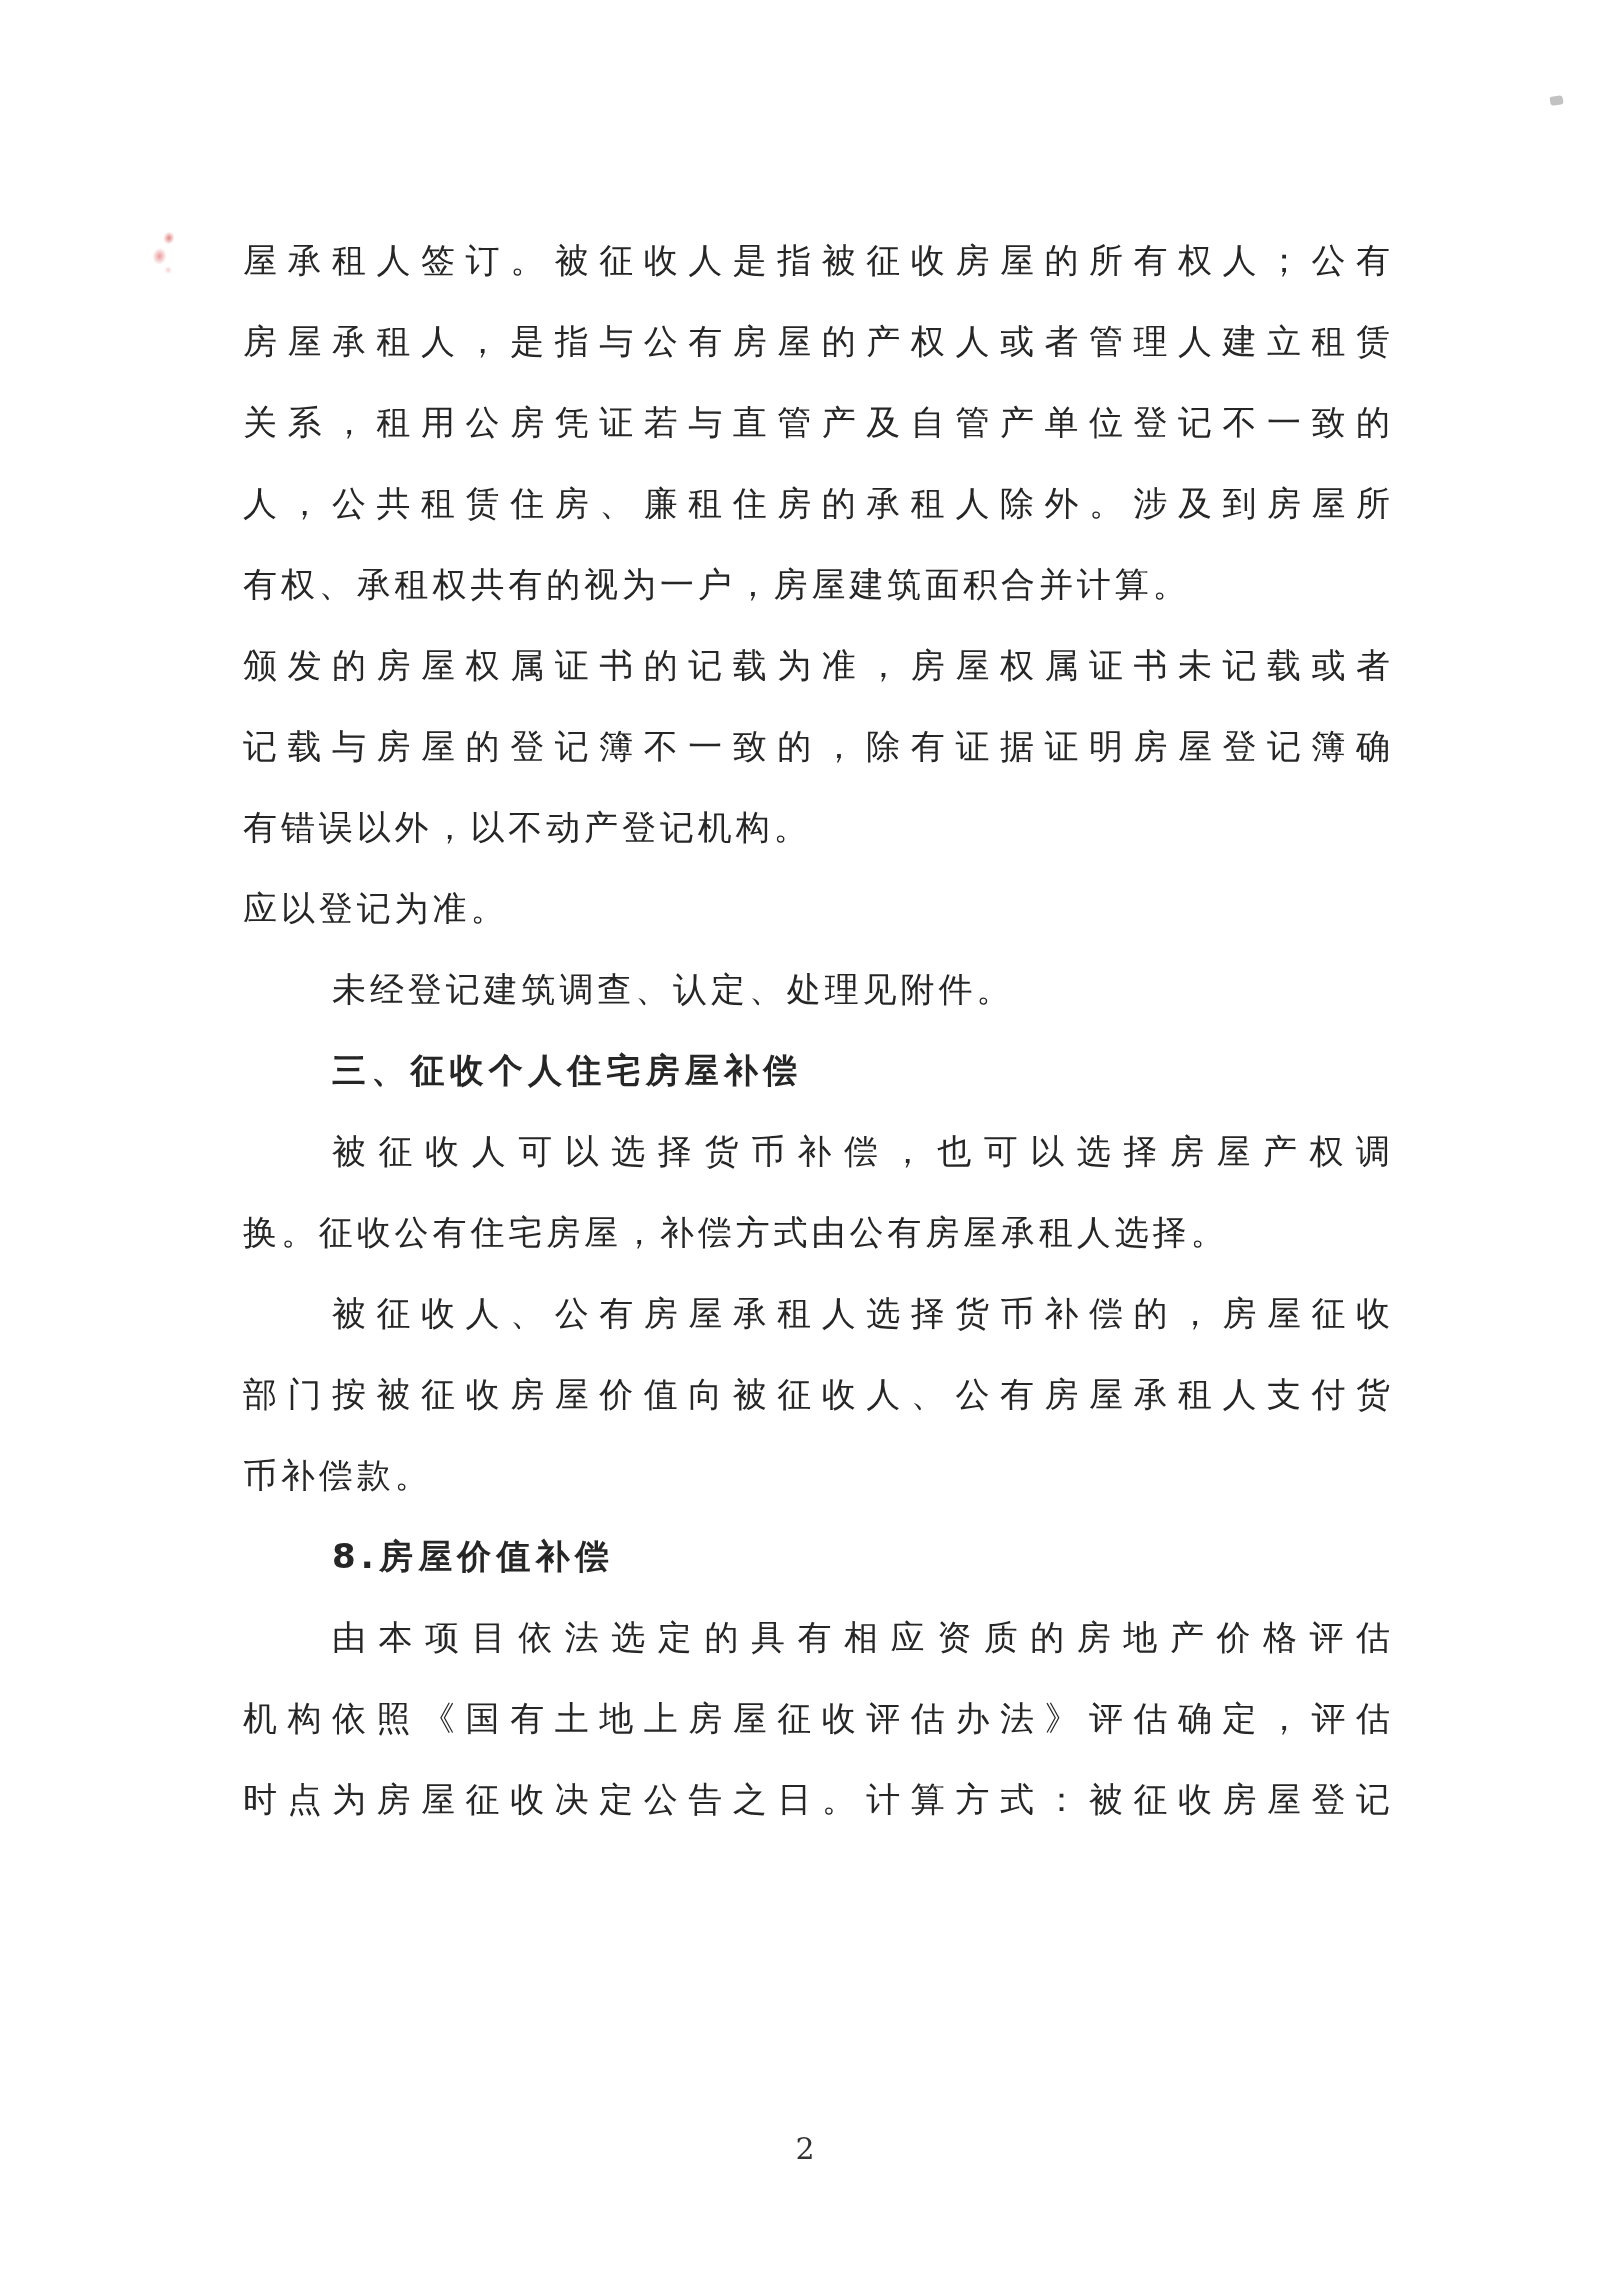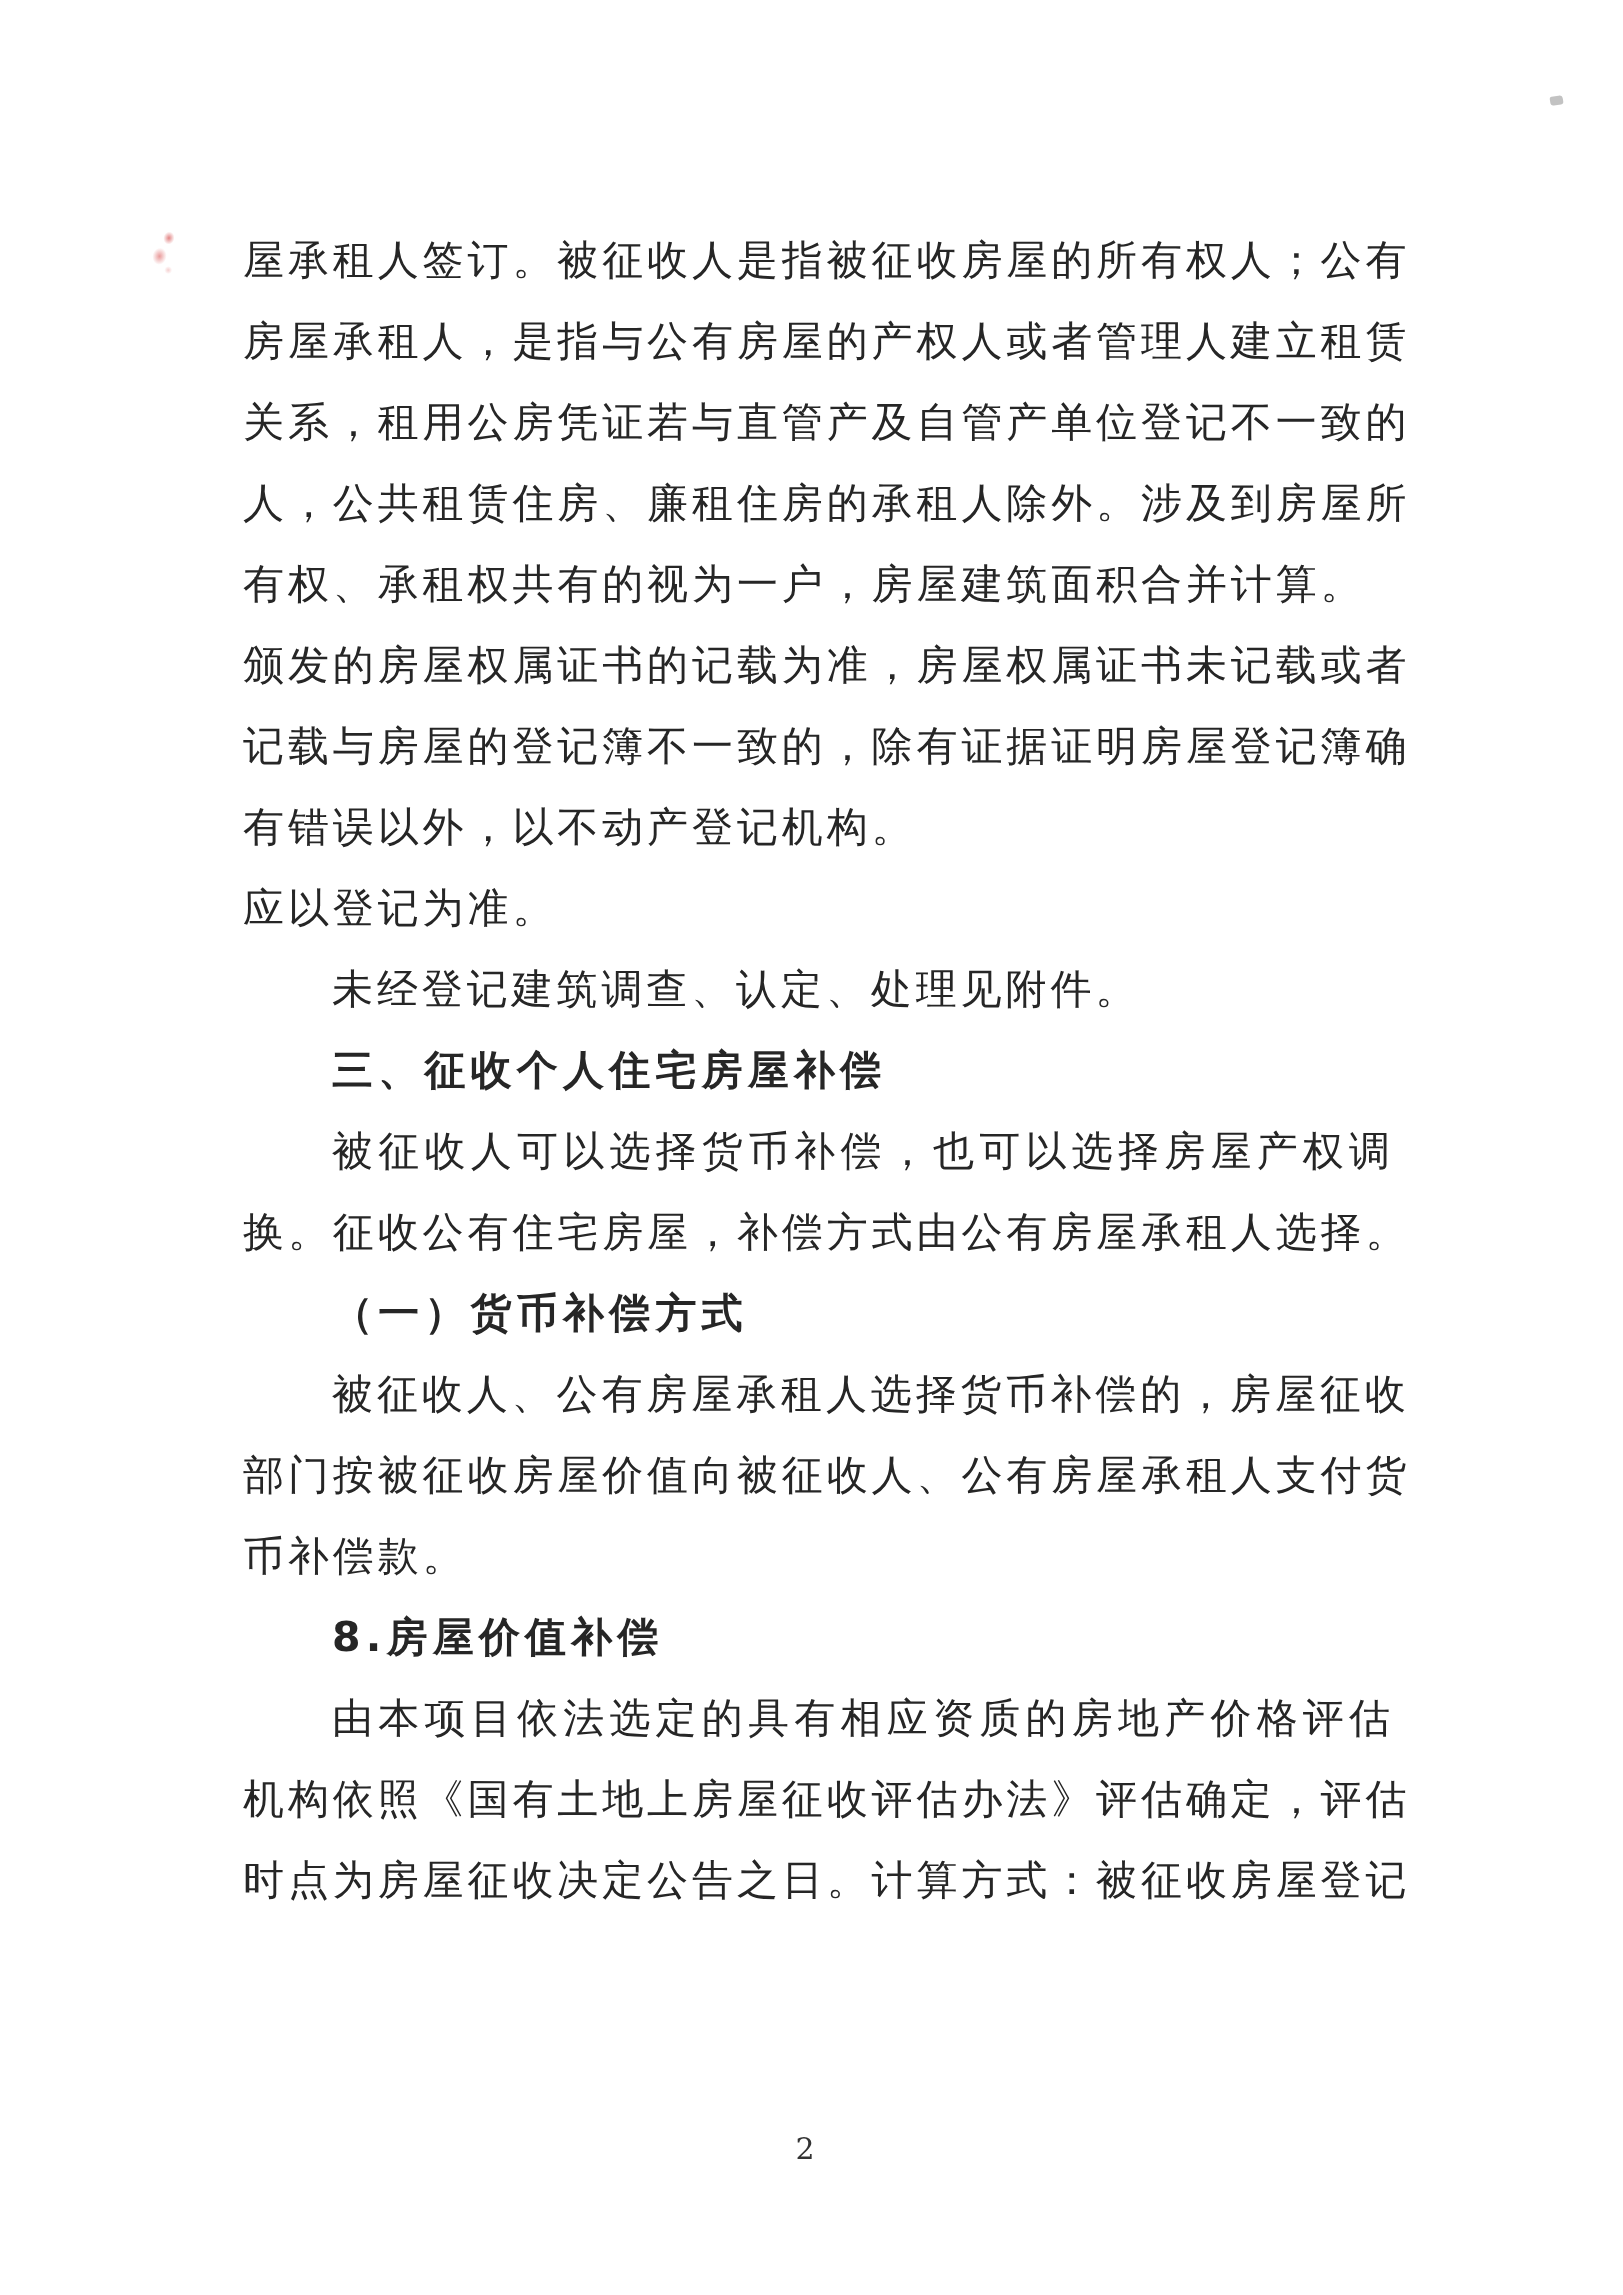--- a/index.html
+++ b/index.html
@@ -17,21 +17,21 @@
     background: #ffffff;
     overflow: hidden;
   }
   .text-block {
     position: absolute;
     left: 243px;
     top: 220px;
     width: 1151px;
   }
   .line {
-    font-size: 41px;
+    font-size: 34px;
     line-height: 81px;
     height: 81px;
     letter-spacing: 3.9px;
     color: #262626;
     white-space: nowrap;
     text-align: left;
   }
   .fill {
     text-align-last: justify;
   }
@@ -92,21 +92,20 @@
     <div class="line fill">人，公共租赁住房、廉租住房的承租人除外。涉及到房屋所</div>
     <div class="line">有权、承租权共有的视为一户，房屋建筑面积合并计算。</div>
     <div class="line fill">颁发的房屋权属证书的记载为准，房屋权属证书未记载或者</div>
     <div class="line fill">记载与房屋的登记簿不一致的，除有证据证明房屋登记簿确</div>
     <div class="line">有错误以外，以不动产登记机构。</div>
     <div class="line">应以登记为准。</div>
     <div class="line indent">未经登记建筑调查、认定、处理见附件。</div>
     <div class="line indent bold">三、征收个人住宅房屋补偿</div>
     <div class="line fill indent">被征收人可以选择货币补偿，也可以选择房屋产权调</div>
     <div class="line">换。征收公有住宅房屋，补偿方式由公有房屋承租人选择。</div>
-    <div class="line indent bold">（一）货币补偿方式</div>
     <div class="line fill indent">被征收人、公有房屋承租人选择货币补偿的，房屋征收</div>
     <div class="line fill">部门按被征收房屋价值向被征收人、公有房屋承租人支付货</div>
     <div class="line">币补偿款。</div>
     <div class="line indent bold">8.房屋价值补偿</div>
     <div class="line fill indent">由本项目依法选定的具有相应资质的房地产价格评估</div>
     <div class="line fill">机构依照《国有土地上房屋征收评估办法》评估确定，评估</div>
     <div class="line fill">时点为房屋征收决定公告之日。计算方式：被征收房屋登记</div>
   </div>
 
   <div class="page-number">2</div>

